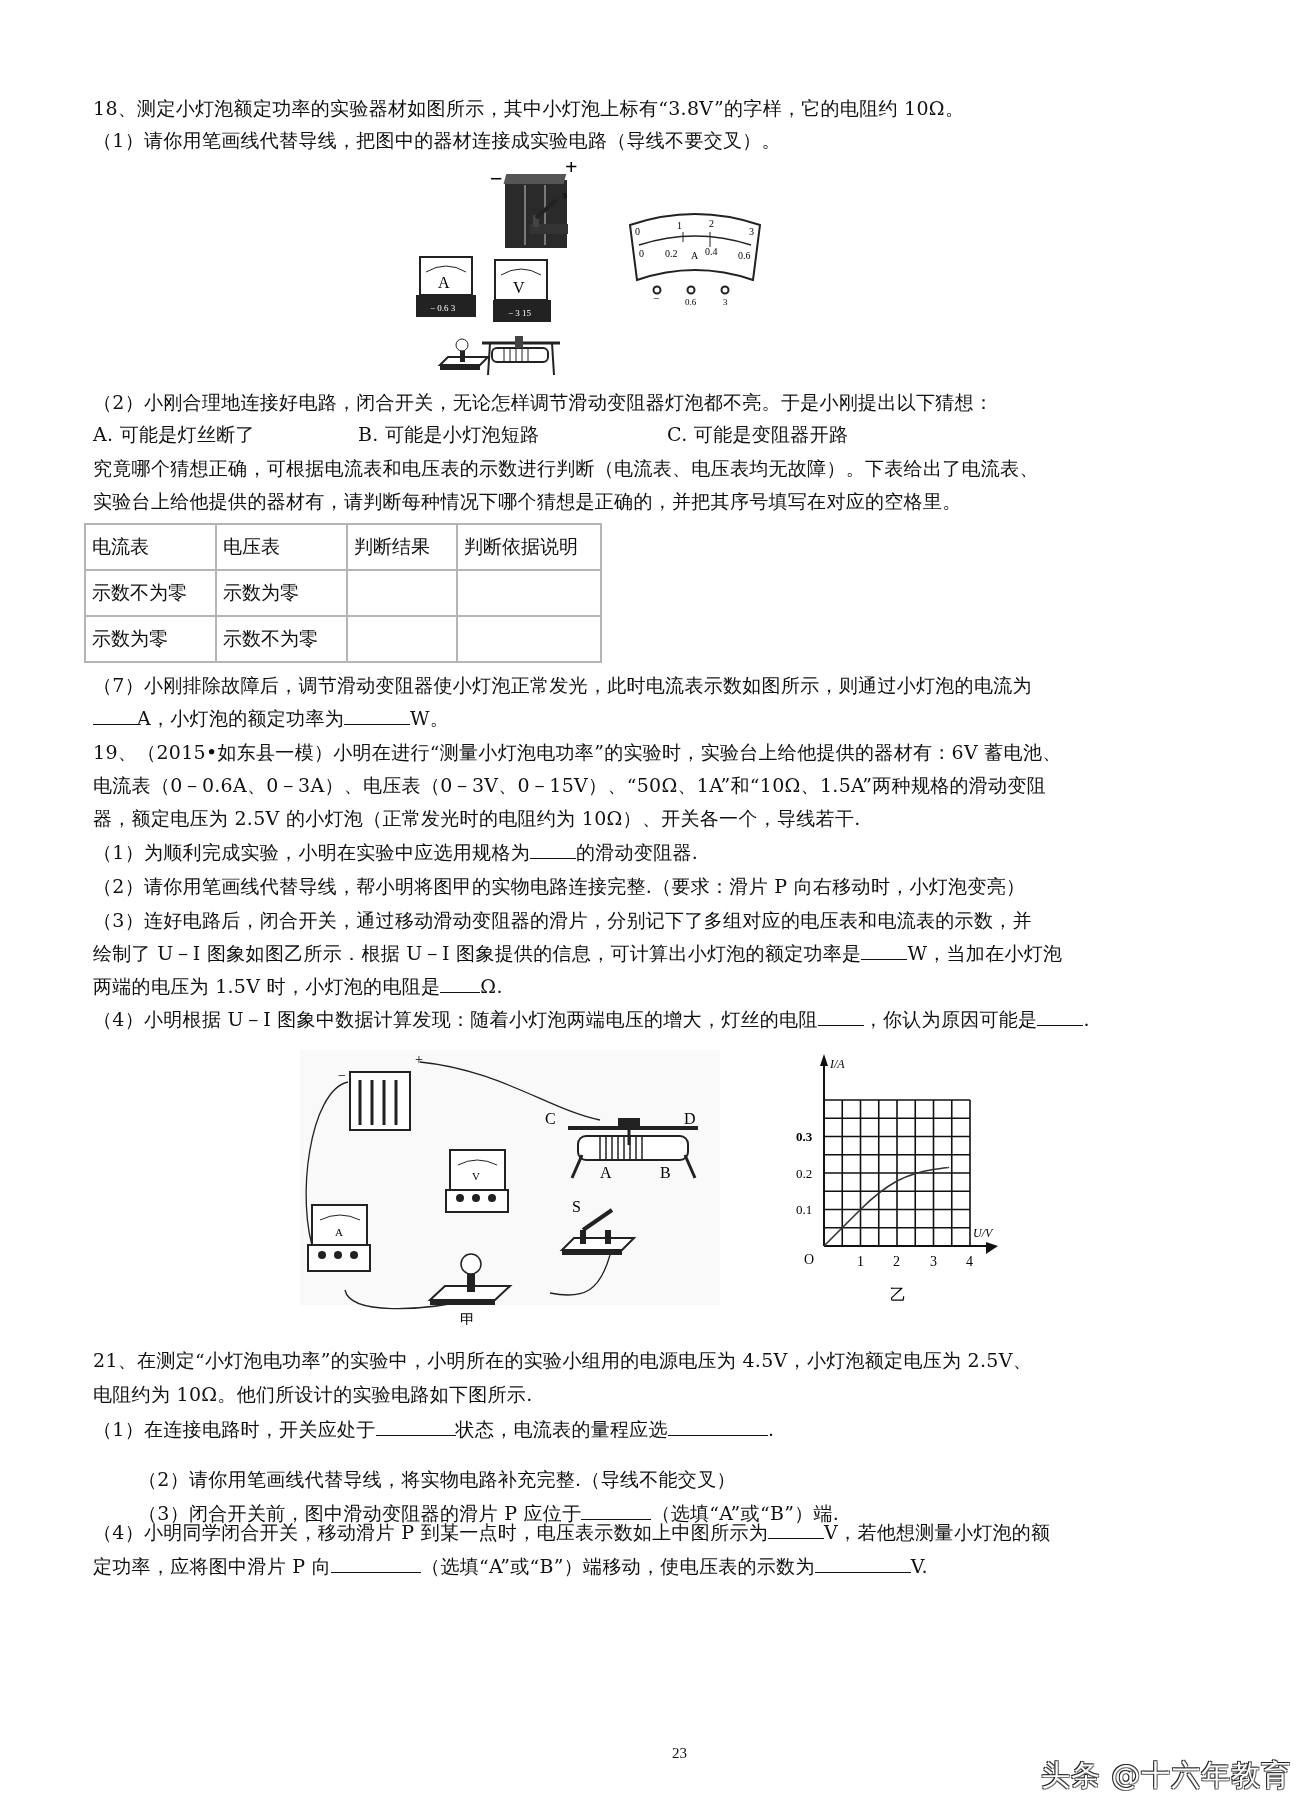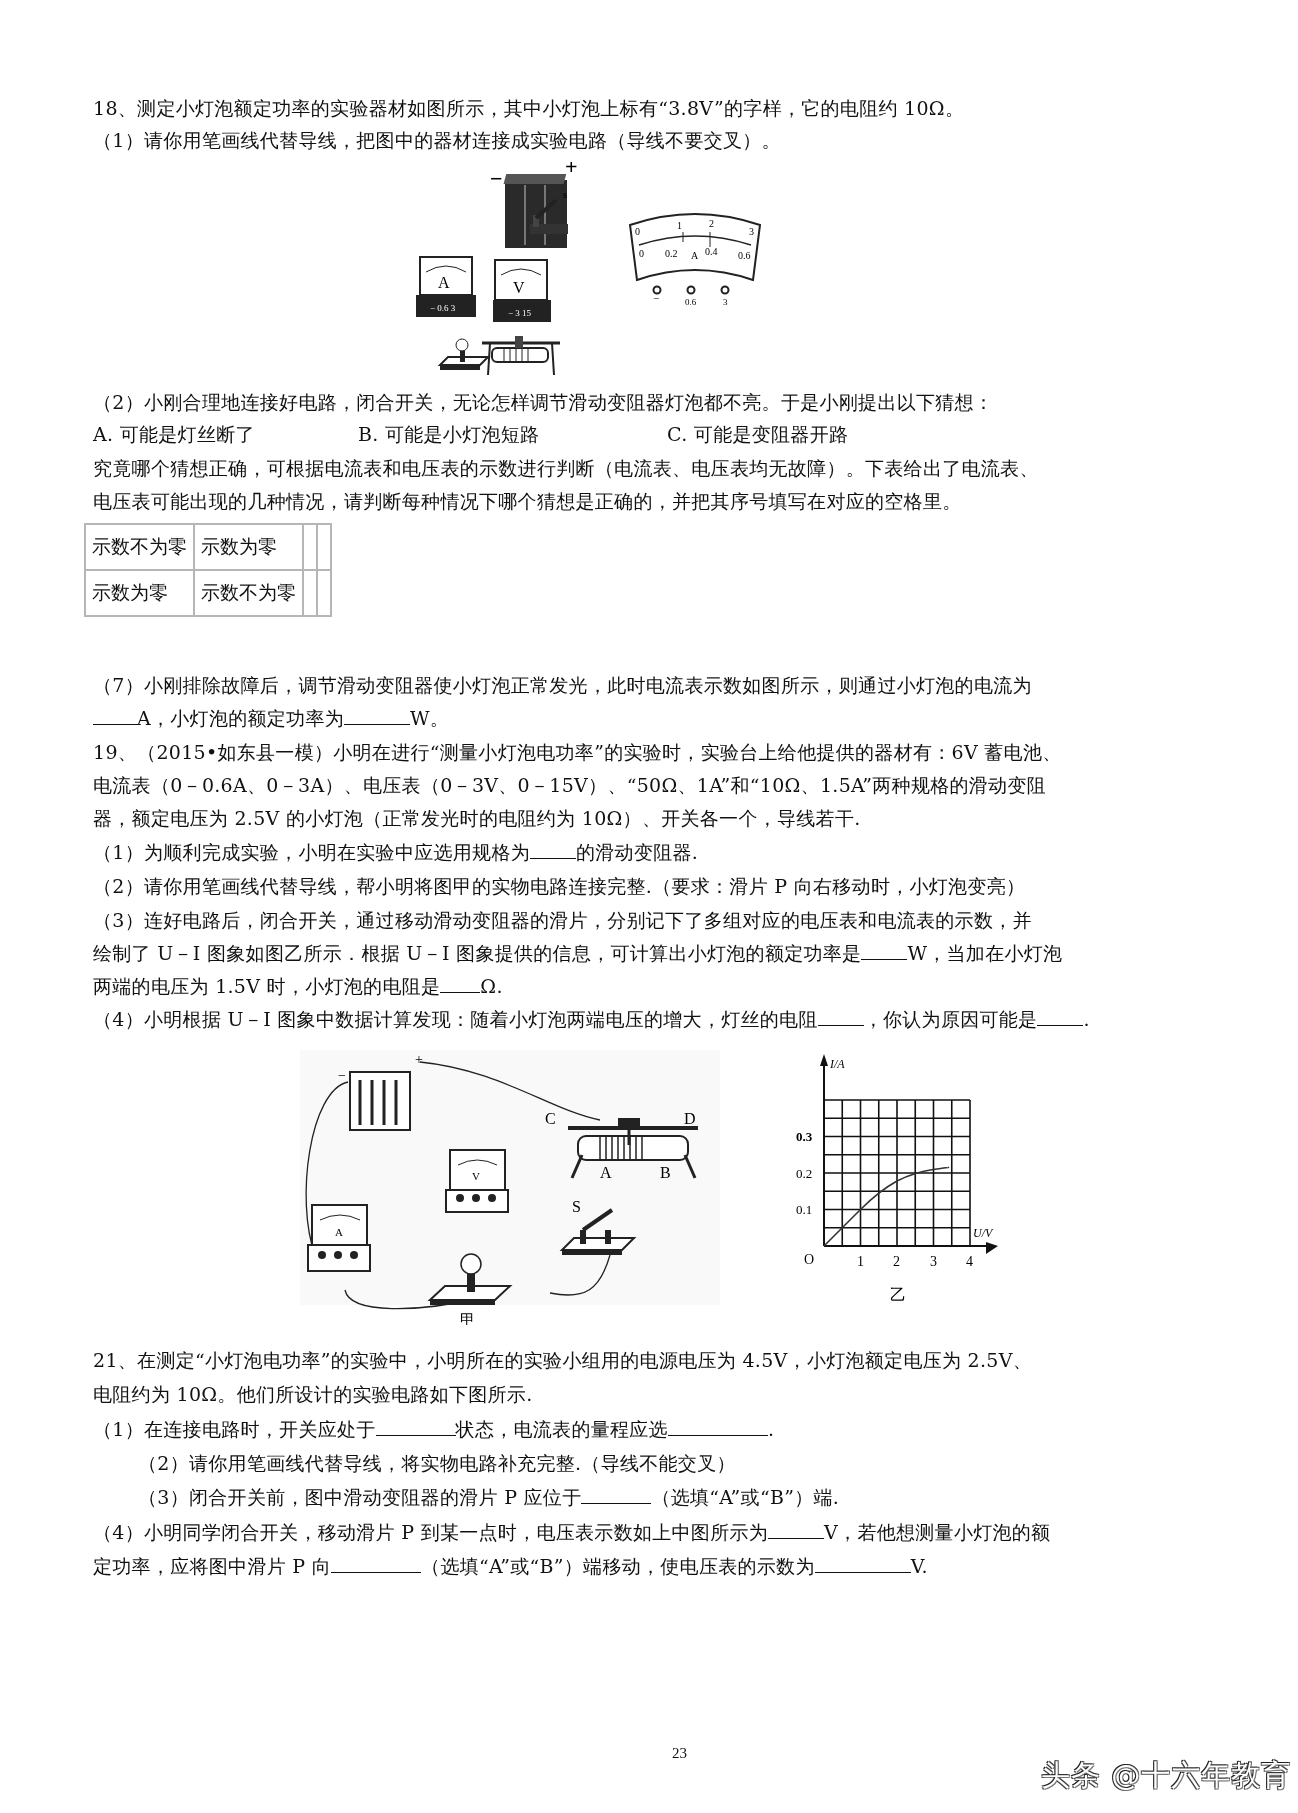--- a/index.html
+++ b/index.html
@@ -1,19 +1,19 @@
 <!DOCTYPE html>
 <html><head>
 <meta charset="utf-8">
 <style>
   html, body { margin:0; padding:0; background:#ffffff; }
   body { width:1298px; height:1813px; position:relative; overflow:hidden;
          font-family:"DejaVu Serif","Liberation Serif",serif; color:#111; }
   .line { position:absolute; left:93px; font-size:19px; line-height:24px; white-space:nowrap; letter-spacing:0.3px;text-align:center; }
-  .ind2 { left:138px; }
+  .ind2 { left:138px;margin-top:16px; }
   .blank { display:inline-block; border-bottom:1.5px solid #111; height:18px; vertical-align:baseline; }
   .fig { position:absolute; }
   table.qtable { position:absolute; left:84px; top:523px; border-collapse:collapse; font-size:19px; }
   table.qtable td { border:2px solid #b5b5b5; height:44px; padding:0 6px; vertical-align:middle; white-space:nowrap; }
   .pageno { position:absolute; left:636px; top:1745px; font-size:15px; font-family:"Liberation Serif",serif;margin-left:36px; }
   .watermark { position:absolute; left:1005px; top:1756px; font-size:29px; font-family:"DejaVu Sans",sans-serif;
                color:#fff; text-shadow: -1px -1px 0 #222, 1px 1px 0 #777, 1px -1px 0 #444, -1px 1px 0 #444; letter-spacing:1px;margin-left:36px; }
   svg text { font-family:"Liberation Serif",serif; }
 </style>
 </head>
@@ -99,24 +99,30 @@
     <line x1="90" y1="183" x2="88" y2="215" stroke="#222" stroke-width="2"></line>
     <line x1="152" y1="183" x2="154" y2="215" stroke="#222" stroke-width="2"></line>
   </g>
 </svg>
 
 <div class="line" style="top:390px">（2）小刚合理地连接好电路，闭合开关，无论怎样调节滑动变阻器灯泡都不亮。于是小刚提出以下猜想：</div>
 <div class="line" style="top:422px; left:93px">A. 可能是灯丝断了</div>
 <div class="line" style="top:422px; left:358px">B. 可能是小灯泡短路</div>
 <div class="line" style="top:422px; left:667px">C. 可能是变阻器开路</div>
 <div class="line" style="top:456px">究竟哪个猜想正确，可根据电流表和电压表的示数进行判断（电流表、电压表均无故障）。下表给出了电流表、</div>
-<div class="line" style="top:489px">电压表可能出现的几种情况，请判断每种情况下哪个猜想是正确的，并把其序号填写在对应的空格里。</div>
+<div class="line" style="top:489px">实验台上给他提供的器材有，请判断每种情况下哪个猜想是正确的，并把其序号填写在对应的空格里。</div>
 
 <table class="qtable">
   <tbody>
+      <tr>
+    <td style="width:117px">电流表</td>
+    <td style="width:117px">电压表</td>
+    <td style="width:96px">判断结果</td>
+    <td style="width:130px">判断依据说明</td>
+  </tr>
   <tr>
     <td>示数不为零</td>
     <td>示数为零</td>
     <td></td>
     <td></td>
   </tr>
   <tr>
     <td>示数为零</td>
     <td>示数不为零</td>
     <td></td>

